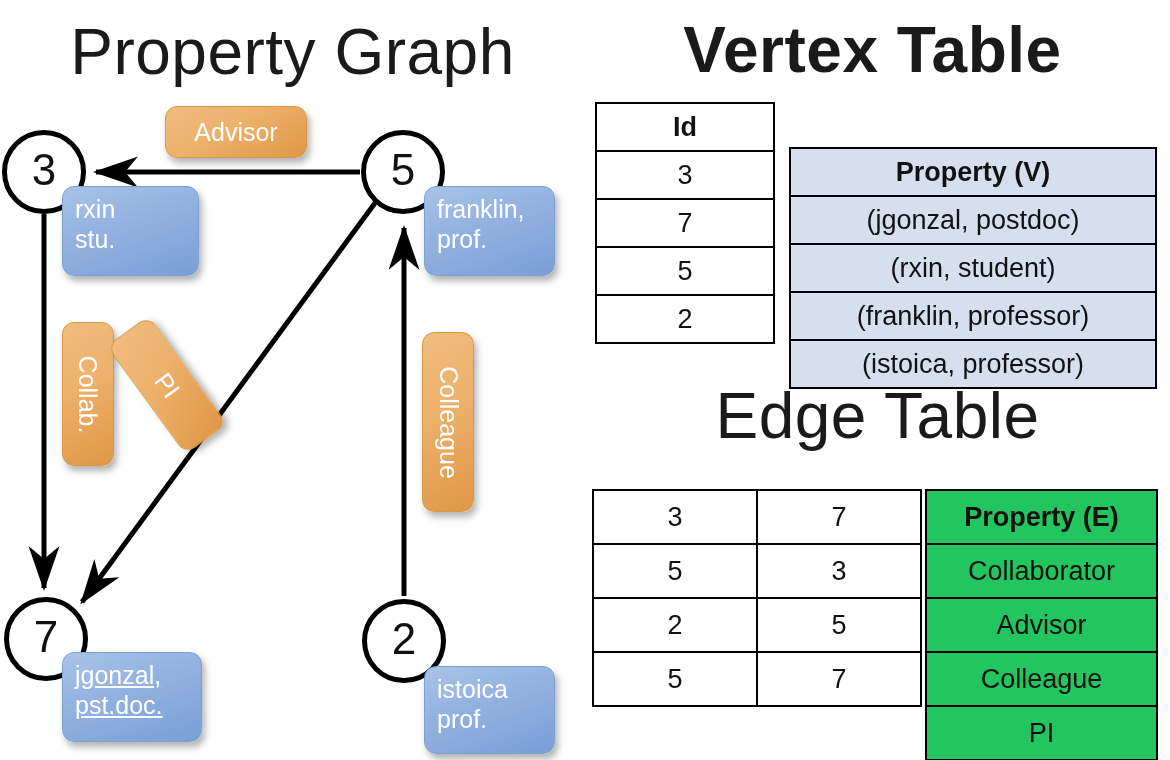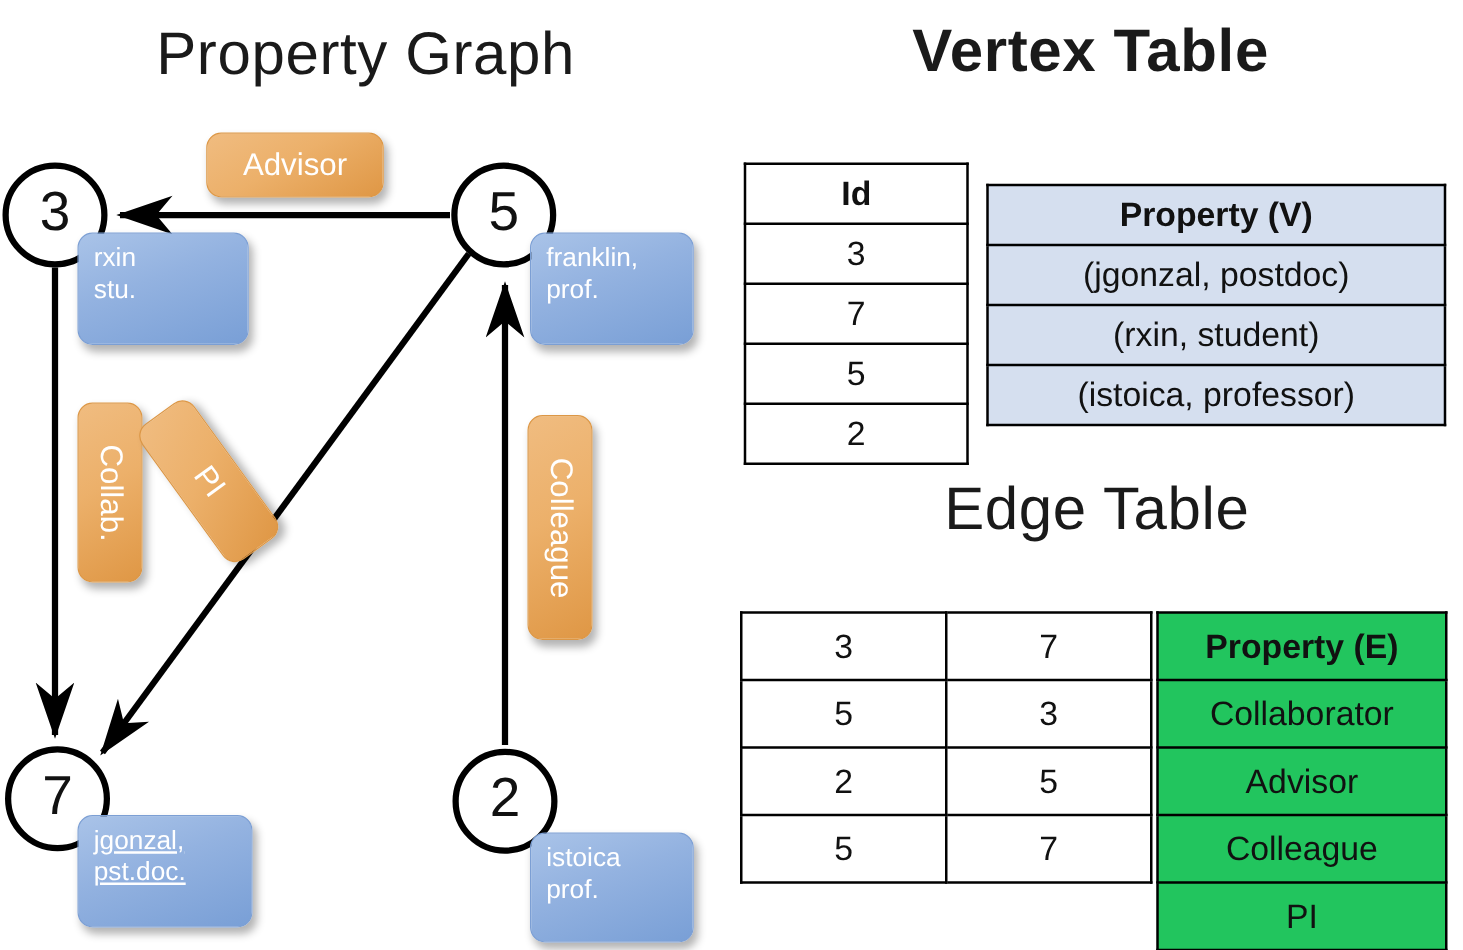--- a/index.html
+++ b/index.html
@@ -13,21 +13,21 @@
     position: relative;
     overflow: hidden;
     font-family: "Liberation Sans", sans-serif;
     color: #000;
   }
 
   
   .title {
     position: absolute;
     font-weight: 400;
-    font-size: 48px;
+    font-size: 64px;
     line-height: 1;
     letter-spacing: 0.5px;
     color: #1a1a1a;
     white-space: nowrap;
     text-align: center;
   }
   #title-property-graph { left: 0;   top: 20px;  width: 585px; }
   #title-vertex-table   { left: 580px; top: 18px; width: 585px; font-weight: bold; }
   #title-edge-table     { left: 585px; top: 384px; width: 585px; }
 
@@ -58,21 +58,21 @@
     color: #111;
   }
   .node-circle span { display:block; transform: translateY(-2px); }
 
   
   .prop-box {
     position: absolute;
     box-sizing: border-box;
     border-radius: 12px;
     color: #ffffff;
-    font-size: 21px;
+    font-size: 25px;
     line-height: 1.18;
     padding: 8px 12px;
     box-shadow: 3px 5px 7px rgba(0,0,0,0.30);
     background: linear-gradient(160deg, #a9c3e8 0%, #93b2e0 42%, #799fd6 100%);
     border: 1px solid #7c9fd4;
   }
   .label-box {
     position: absolute;
     box-sizing: border-box;
     border-radius: 12px;
@@ -124,21 +124,21 @@
     text-align: center;
     font-weight: 400;
     padding: 0;
     height: 46px;
     box-sizing: border-box;
   }
   .tbl th { font-weight: 700; font-size: 27px; }
   .col-blue  { background: #d5dfef; }
   .col-peach { background: #22c55e; }
 
-  #vertex-table-ids    { left: 595px; top: 102px; width: 180px; margin-top: 28px; }
+  #vertex-table-ids    { left: 595px; top: 102px; width: 180px; }
   #vertex-table-props  { left: 789px; top: 102px; width: 368px; margin-top: 45px; }
   #edge-table-ids      { left: 592px; top: 489px; width: 330px; }
   #edge-table-props    { left: 925px; top: 489px; width: 233px; }
 
   #vertex-table-ids td, #vertex-table-ids th,
   #vertex-table-props td, #vertex-table-props th { height: 48px; }
   #edge-table-ids td, #edge-table-ids th,
   #edge-table-props td, #edge-table-props th { height: 54px; }
 </style>
 </head>
@@ -235,20 +235,23 @@
       <tr>
     <th class="col-blue">Property (V)</th>
   </tr>
   <tr>
         <td class="col-blue">(jgonzal, postdoc)</td>
       </tr>
   <tr>
         <td class="col-blue">(rxin, student)</td>
       </tr>
   <tr>
+        <td class="col-blue">(franklin, professor)</td>
+      </tr>
+  <tr>
         <td class="col-blue">(istoica, professor)</td>
       </tr>
 </tbody>
   </table>
 
 <table class="tbl" id="edge-table-ids">
   <tbody>
   <tr>
     <td>3</td>
     <td>7</td>

